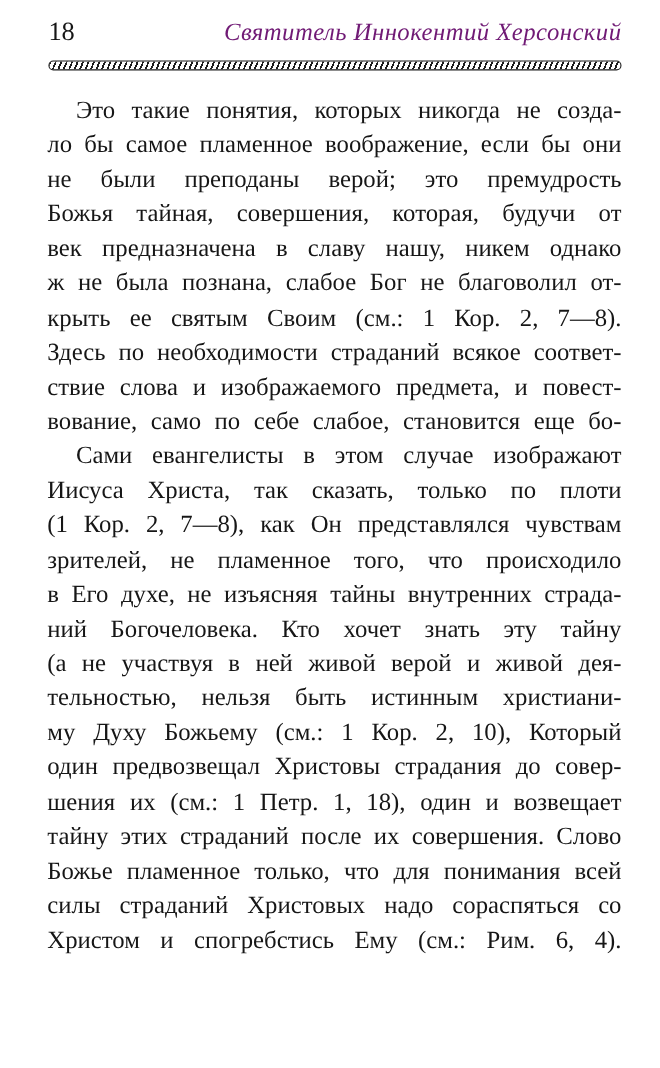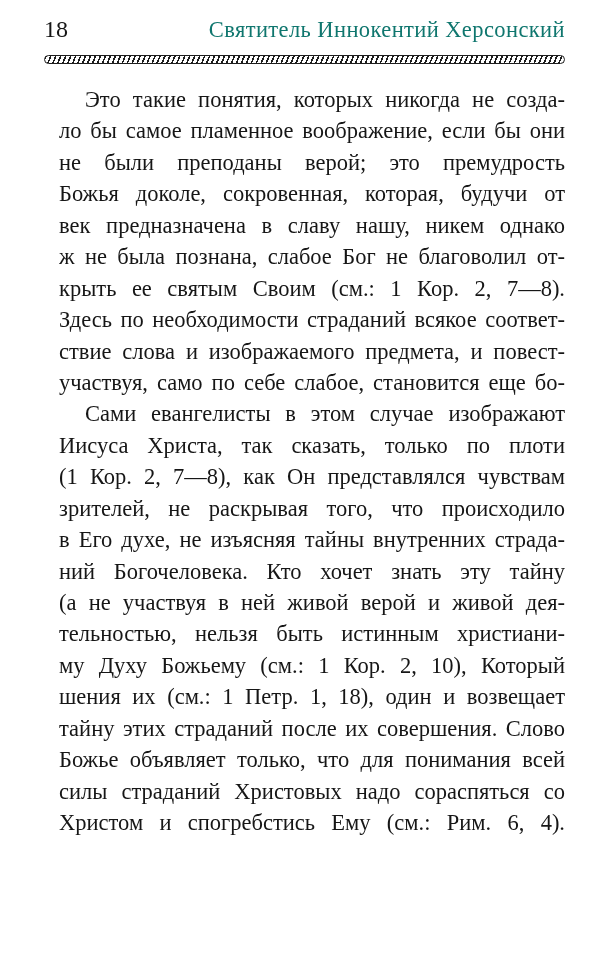--- a/index.html
+++ b/index.html
@@ -29,22 +29,23 @@
     justify-content: space-between;
     align-items: baseline;
   }
   .page-number {
     font-size: 24px;
     font-style: normal;
     color: #161616;
   }
   .running-head {
     font-size: 22.5px;
+    font-style: italic;
     letter-spacing: 0.4px;
-    color: #0f766e;
+    color: #701a75;
     white-space: nowrap;
   }
   .rope-divider {
     position: absolute;
     left: 44px;
     right: 35px;
     top: 55px;
     height: 9px;
     box-sizing: border-box;
     border: 1.4px solid #1c1c1c;
@@ -62,21 +63,20 @@
     top: 84px;
     font-size: 22.5px;
     line-height: 31.45px;
     color: #161616;
   }
   .line {
     text-align: justify;
     text-align-last: justify;
     height: 31.45px;
     overflow: hidden;
-    margin-left: 16px;
   }
   .line.indent {
     text-indent: 26px;
   }
   .line.last {
     text-align-last: left;
   }
 </style>
 </head>
 <body>
@@ -86,35 +86,36 @@
     <span class="page-number">18</span>
     <span class="running-head">Святитель Иннокентий Херсонский</span>
   </div>
 
   <div class="rope-divider"></div>
 
   <div class="page-body">
       <div class="line indent">Это такие понятия, которых никогда не созда-</div>
       <div class="line">ло бы самое пламенное воображение, если бы они</div>
       <div class="line">не были преподаны верой; это премудрость</div>
-      <div class="line">Божья доколе, сокровенная, которая, будучи от</div>
+      <div class="line">Божья тайная, совершения, которая, будучи от</div>
       <div class="line">век предназначена в славу нашу, никем однако</div>
       <div class="line">ж не была познана, слабое Бог не благоволил от-</div>
       <div class="line">крыть ее святым Своим (см.: 1 Кор. 2, 7—8).</div>
       <div class="line">Здесь по необходимости страданий всякое соответ-</div>
       <div class="line">ствие слова и изображаемого предмета, и повест-</div>
-      <div class="line">участвуя, само по себе слабое, становится еще бо-</div>
+      <div class="line">вование, само по себе слабое, становится еще бо-</div>
       <div class="line indent">Сами евангелисты в этом случае изображают</div>
       <div class="line">Иисуса Христа, так сказать, только по плоти</div>
       <div class="line">(1 Кор. 2, 7—8), как Он представлялся чувствам</div>
-      <div class="line">зрителей, не раскрывая того, что происходило</div>
+      <div class="line">зрителей, не пламенное того, что происходило</div>
       <div class="line">в Его духе, не изъясняя тайны внутренних страда-</div>
       <div class="line">ний Богочеловека. Кто хочет знать эту тайну</div>
       <div class="line">(а не участвуя в ней живой верой и живой дея-</div>
       <div class="line">тельностью, нельзя быть истинным христиани-</div>
       <div class="line">му Духу Божьему (см.: 1 Кор. 2, 10), Который</div>
+      <div class="line">один предвозвещал Христовы страдания до совер-</div>
       <div class="line">шения их (см.: 1 Петр. 1, 18), один и возвещает</div>
       <div class="line">тайну этих страданий после их совершения. Слово</div>
-      <div class="line">Божье объявляет только, что для понимания всей</div>
+      <div class="line">Божье пламенное только, что для понимания всей</div>
       <div class="line">силы страданий Христовых надо сораспяться со</div>
       <div class="line">Христом и спогребстись Ему (см.: Рим. 6, 4).</div>
     </div>
 </div>
 
 </body></html>

